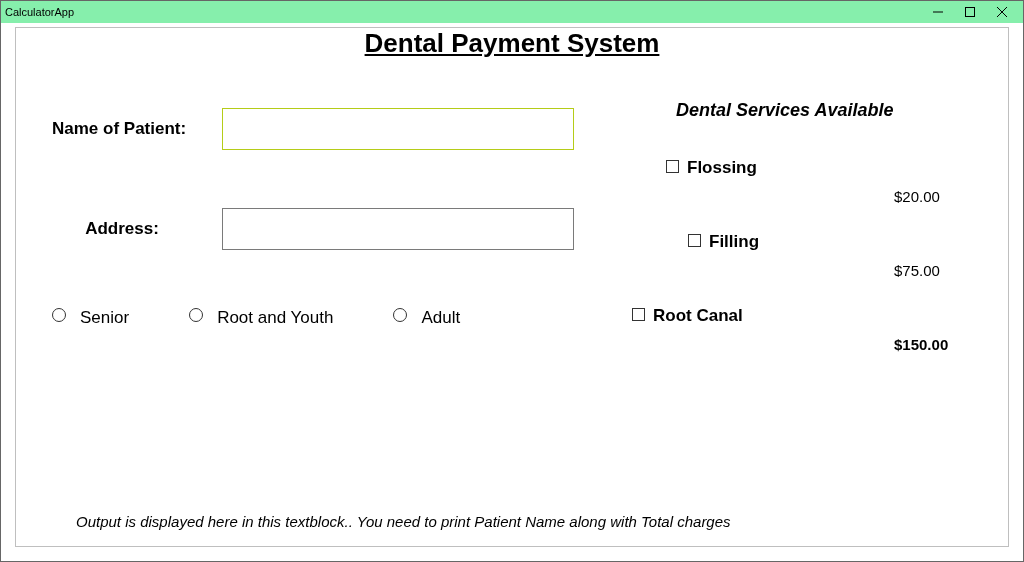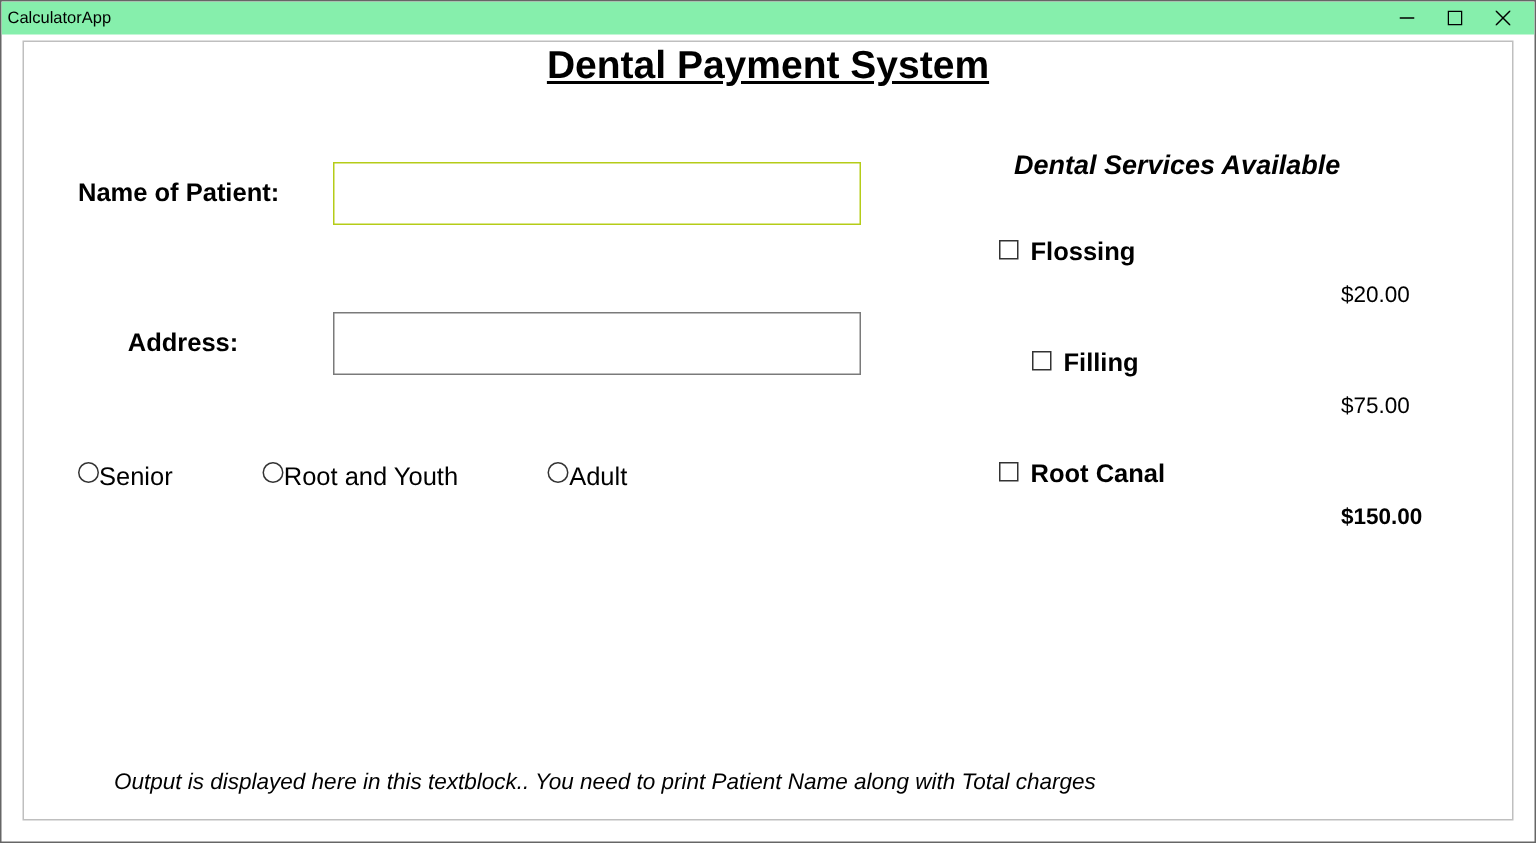--- a/index.html
+++ b/index.html
@@ -57,21 +57,21 @@
       width: 352px;
       border: 1px solid #7a7a7a;
       background: #ffffff;
       font-size: 16px;
       padding: 0 6px;
       outline: none;
     }
     .textbox.focused { border: 1px solid #b5cc18; }
 
     .radios { position: absolute; left: 36px; top: 280px; display: flex; gap: 60px; align-items: center; }
-    .radio-item { display: flex; align-items: center; gap: 0; font-size: 17px; color: #000; }
+    .radio-item { display: flex; align-items: center; gap: 14px; font-size: 17px; color: #000; }
     .radio-circle {
       width: 14px; height: 14px; border: 1.5px solid #333; border-radius: 50%;
       display: inline-block; position: relative; top: -3px;
     }
 
     .services-header {
       position: absolute;
       left: 660px; top: 72px;
       font-size: 18px;
       font-style: italic;
@@ -86,21 +86,21 @@
     }
     .service-row .svc-label { font-size: 17px; font-weight: 700; color: #000; }
     .price { position: absolute; font-size: 15px; color: #000; margin-top: 27px; }
 
     .svc1 { left: 650px; top: 130px; }
     .price1 { left: 878px; top: 133px; }
 
     .svc2 { left: 672px; top: 204px; }
     .price2 { left: 878px; top: 207px; }
 
-    .svc3 { left: 650px; top: 278px; text-align: center; }
+    .svc3 { left: 616px; top: 278px; text-align: center; }
     .price3 { left: 878px; top: 281px; font-weight: bold; }
 
     .calc-btn {
       position: absolute;
       left: 845px; top: 340px;
       width: 130px; height: 48px;
       background: #cfcfcf;
       border: none;
       font-size: 22px;
       color: #000;

